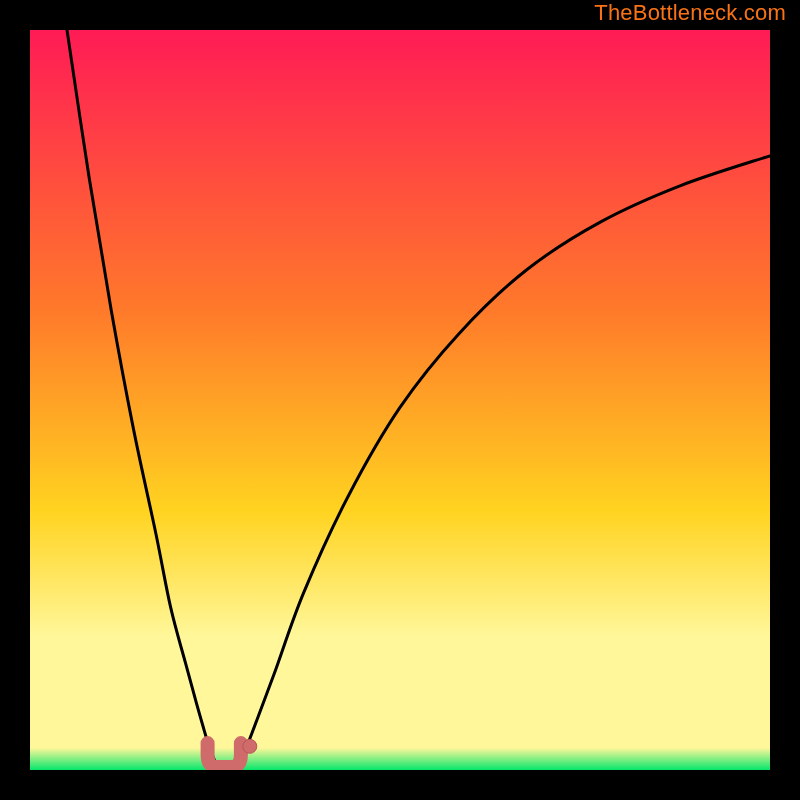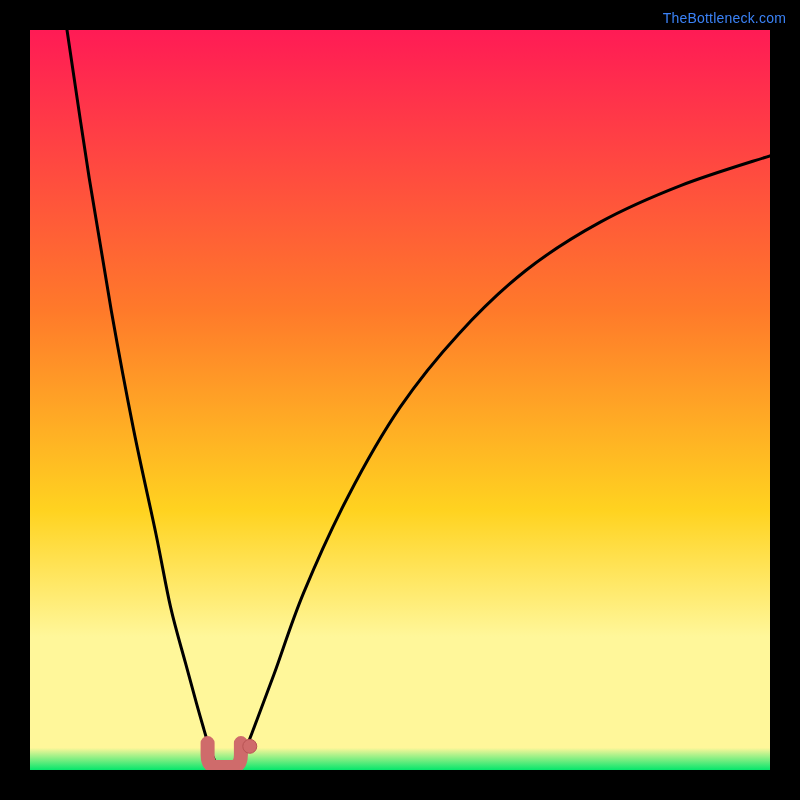--- a/index.html
+++ b/index.html
@@ -28,26 +28,26 @@
   }
   .gradient {
     position: absolute;
     left: 0;
     top: 0;
     width: 740px;
     height: 740px;
   }
   .watermark {
     position: absolute;
-    top: 10px;
+    top: 0;
     right: 14px;
     font-family: Arial, Helvetica, sans-serif;
-    font-size: 14px;
+    font-size: 22px;
     font-weight: 500;
-    color: #3b82f6;
+    color: #f97316;
     letter-spacing: 0.2px;
   }
   svg.curves {
     position: absolute;
     left: 0;
     top: 0;
     width: 740px;
     height: 740px;
   }
 </style>

